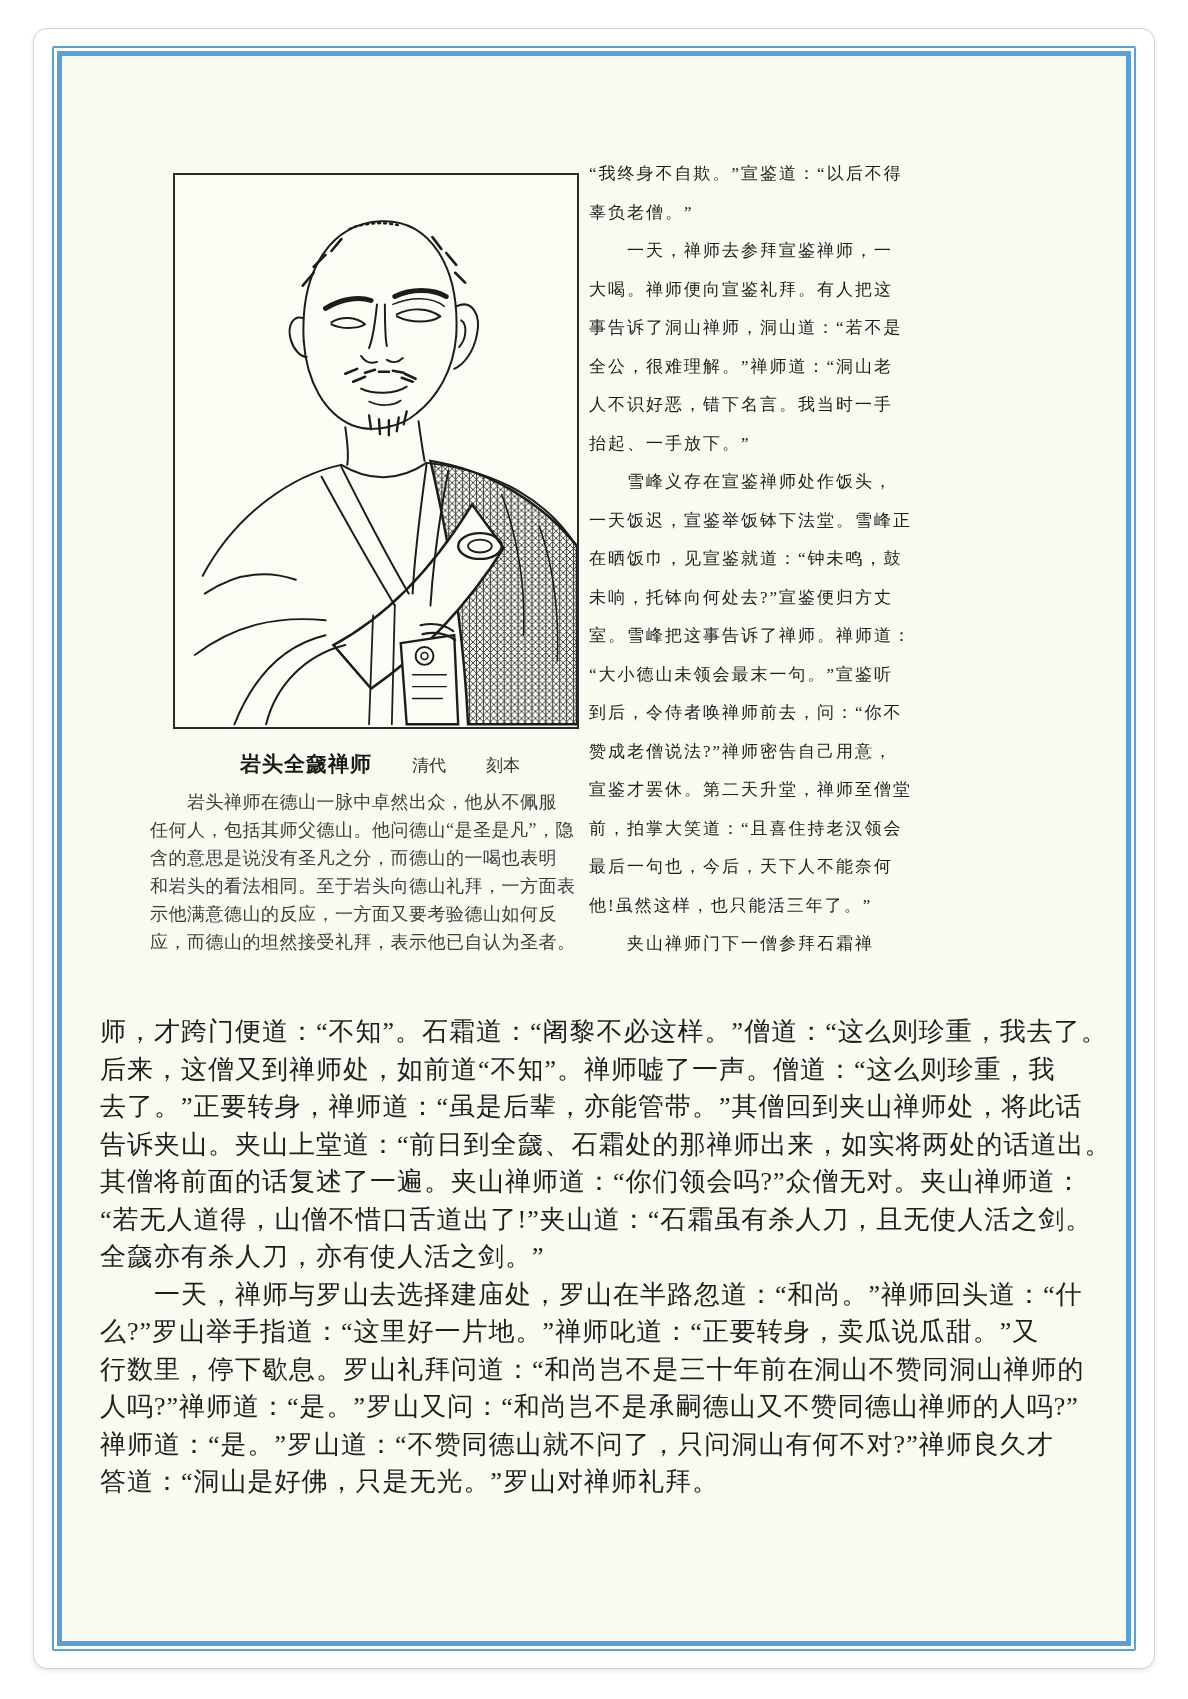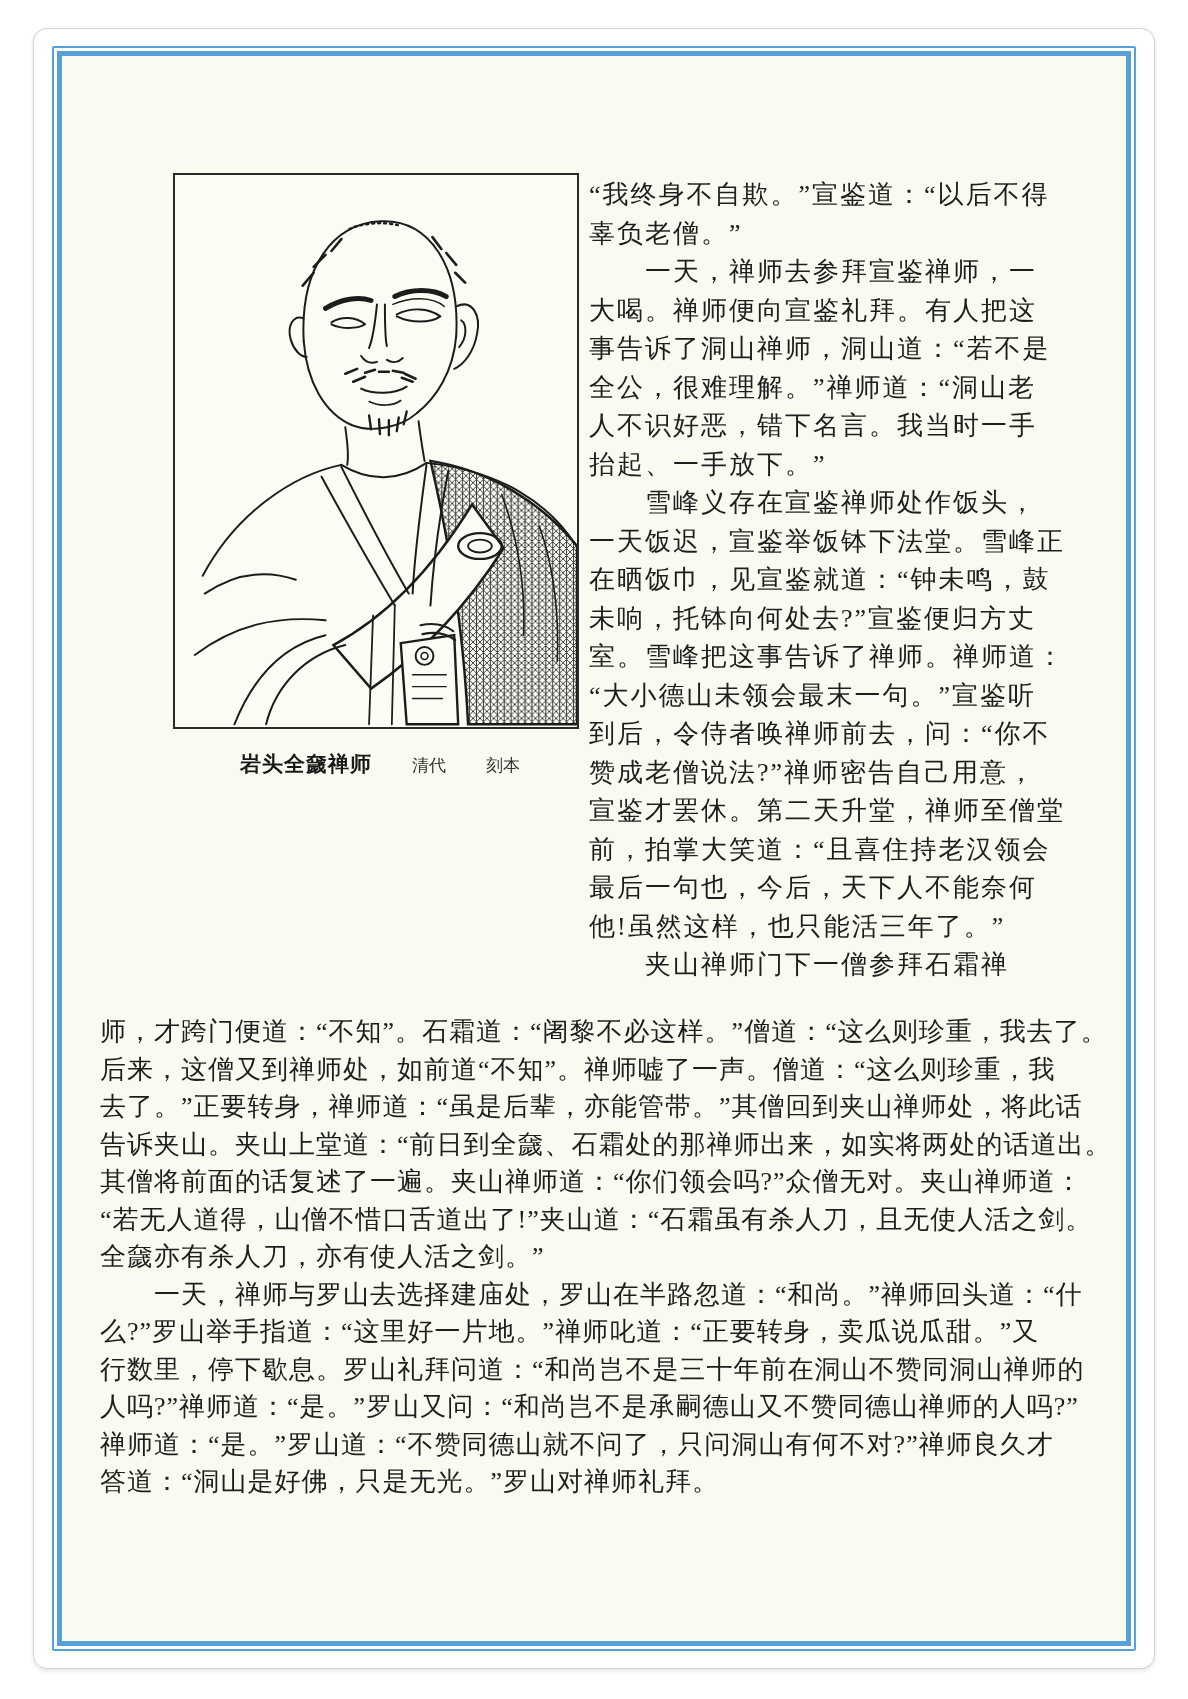--- a/index.html
+++ b/index.html
@@ -34,21 +34,21 @@
   .cap-title { font-weight:bold; font-size:21px; letter-spacing:1px; color:#181818;margin-left:38px; }
   .cap-era    { font-size:17px; margin-left:36px; color:#333;font-family:Liberation Mono, monospace; }
   .cap-medium { font-size:17px; margin-left:36px; color:#333; }
   .annotation {
     position:absolute; left:88px; top:732px; width:444px; overflow:hidden;
     font-size:18px; line-height:28px; color:#3c3c3c; letter-spacing:0.5px;
   }
   .an-line { white-space:nowrap; overflow:hidden; }
   .right-col {
     position:absolute; left:527px; top:99px; width:510px; overflow:hidden;
-    font-size:26px; line-height:38.5px; letter-spacing:2px; color:var(--ink);margin-top:21px;
+    font-size:17px; line-height:38.5px; letter-spacing:2px; color:var(--ink);
   }
   .rc-line { white-space:nowrap; overflow:hidden; }
   .bottom-block {
     position:absolute; left:38px; top:957px; width:1002px; overflow:hidden;
     font-size:26px; line-height:37.5px; letter-spacing:1px; color:var(--ink);
   }
   .bb-line { white-space:nowrap; overflow:hidden; }
 </style>
 </head>
 <body>
@@ -122,20 +122,28 @@
         <path d="M248 452 C262 449 272 451 281 458 M250 461 C263 458 274 460 283 467" stroke-width="2.2"></path>
       </svg>
     </div>
 
     <div class="caption">
       <span class="cap-title">岩头全奯禅师</span>
       <span class="cap-era">清代</span>
       <span class="cap-medium">刻本</span>
     </div>
 
+    <div class="annotation">
+        <div class="an-line">　　岩头禅师在德山一脉中卓然出众，他从不佩服</div>
+        <div class="an-line">任何人，包括其师父德山。他问德山“是圣是凡”，隐</div>
+        <div class="an-line">含的意思是说没有圣凡之分，而德山的一喝也表明</div>
+        <div class="an-line">和岩头的看法相同。至于岩头向德山礼拜，一方面表</div>
+        <div class="an-line">示他满意德山的反应，一方面又要考验德山如何反</div>
+        <div class="an-line">应，而德山的坦然接受礼拜，表示他已自认为圣者。</div>
+      </div>
 
     <div class="right-col">
         <div class="rc-line">“我终身不自欺。”宣鉴道：“以后不得</div>
         <div class="rc-line">辜负老僧。”</div>
         <div class="rc-line">　　一天，禅师去参拜宣鉴禅师，一</div>
         <div class="rc-line">大喝。禅师便向宣鉴礼拜。有人把这</div>
         <div class="rc-line">事告诉了洞山禅师，洞山道：“若不是</div>
         <div class="rc-line">全公，很难理解。”禅师道：“洞山老</div>
         <div class="rc-line">人不识好恶，错下名言。我当时一手</div>
         <div class="rc-line">抬起、一手放下。”</div>

